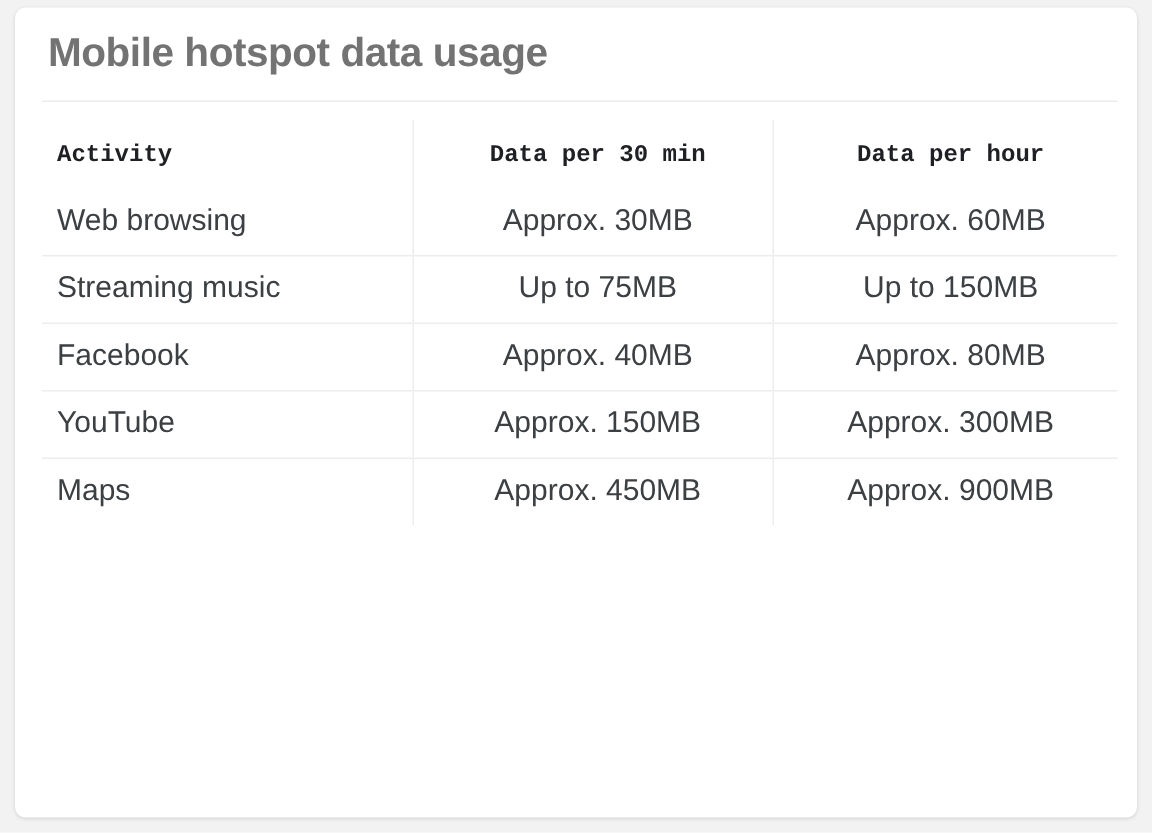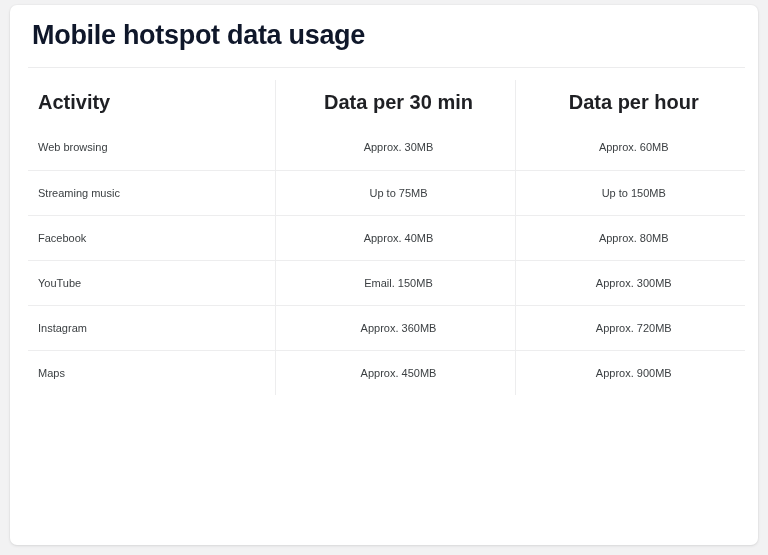--- a/index.html
+++ b/index.html
@@ -33,21 +33,21 @@
     box-sizing: border-box;
     overflow: hidden;
   }
 
   .card-title {
     position: absolute;
     left: 22px;
     top: 13px;
     font-size: 27px;
     font-weight: bold;
-    color: #0f172a;
+    color: #737373;
     letter-spacing: -0.3px;
     line-height: 34px;
     white-space: nowrap;
   }
 
   .title-rule {
     position: absolute;
     left: 18px;
     top: 62px;
     width: 717px;
@@ -66,29 +66,30 @@
 
   .data-table col.c-activity { width: 247px; }
   .data-table col.c-half     { width: 240px; }
   .data-table col.c-hour     { width: 230px; }
 
   .data-table th,
   .data-table td {
     height: 45px;
     padding: 0 10px;
     box-sizing: border-box;
-    font-size: 11px;
+    font-size: 20px;
     vertical-align: middle;
     border-bottom: 1px solid #ededee;
   }
 
   .data-table th {
     font-weight: bold;
     color: #1f2024;
-    font-size: 20px;
+    font-size: 16px;
+    font-family: Liberation Mono, monospace;
   }
 
   .data-table td {
     font-weight: normal;
     color: #3c4043;
   }
 
   .col-left   { text-align: left;   padding-left: 14px; }
   .col-center { text-align: center; }
 
@@ -140,27 +141,22 @@
           <td class="col-center divider">Up to 75MB</td>
           <td class="col-center divider">Up to 150MB</td>
         </tr>
         <tr>
           <td class="col-left">Facebook</td>
           <td class="col-center divider">Approx. 40MB</td>
           <td class="col-center divider">Approx. 80MB</td>
         </tr>
         <tr>
           <td class="col-left">YouTube</td>
-          <td class="col-center divider">Email. 150MB</td>
+          <td class="col-center divider">Approx. 150MB</td>
           <td class="col-center divider">Approx. 300MB</td>
-        </tr>
-        <tr>
-          <td class="col-left">Instagram</td>
-          <td class="col-center divider">Approx. 360MB</td>
-          <td class="col-center divider">Approx. 720MB</td>
         </tr>
         <tr>
           <td class="col-left">Maps</td>
           <td class="col-center divider">Approx. 450MB</td>
           <td class="col-center divider">Approx. 900MB</td>
         </tr>
       </tbody>
     </table>
 
   </div>

